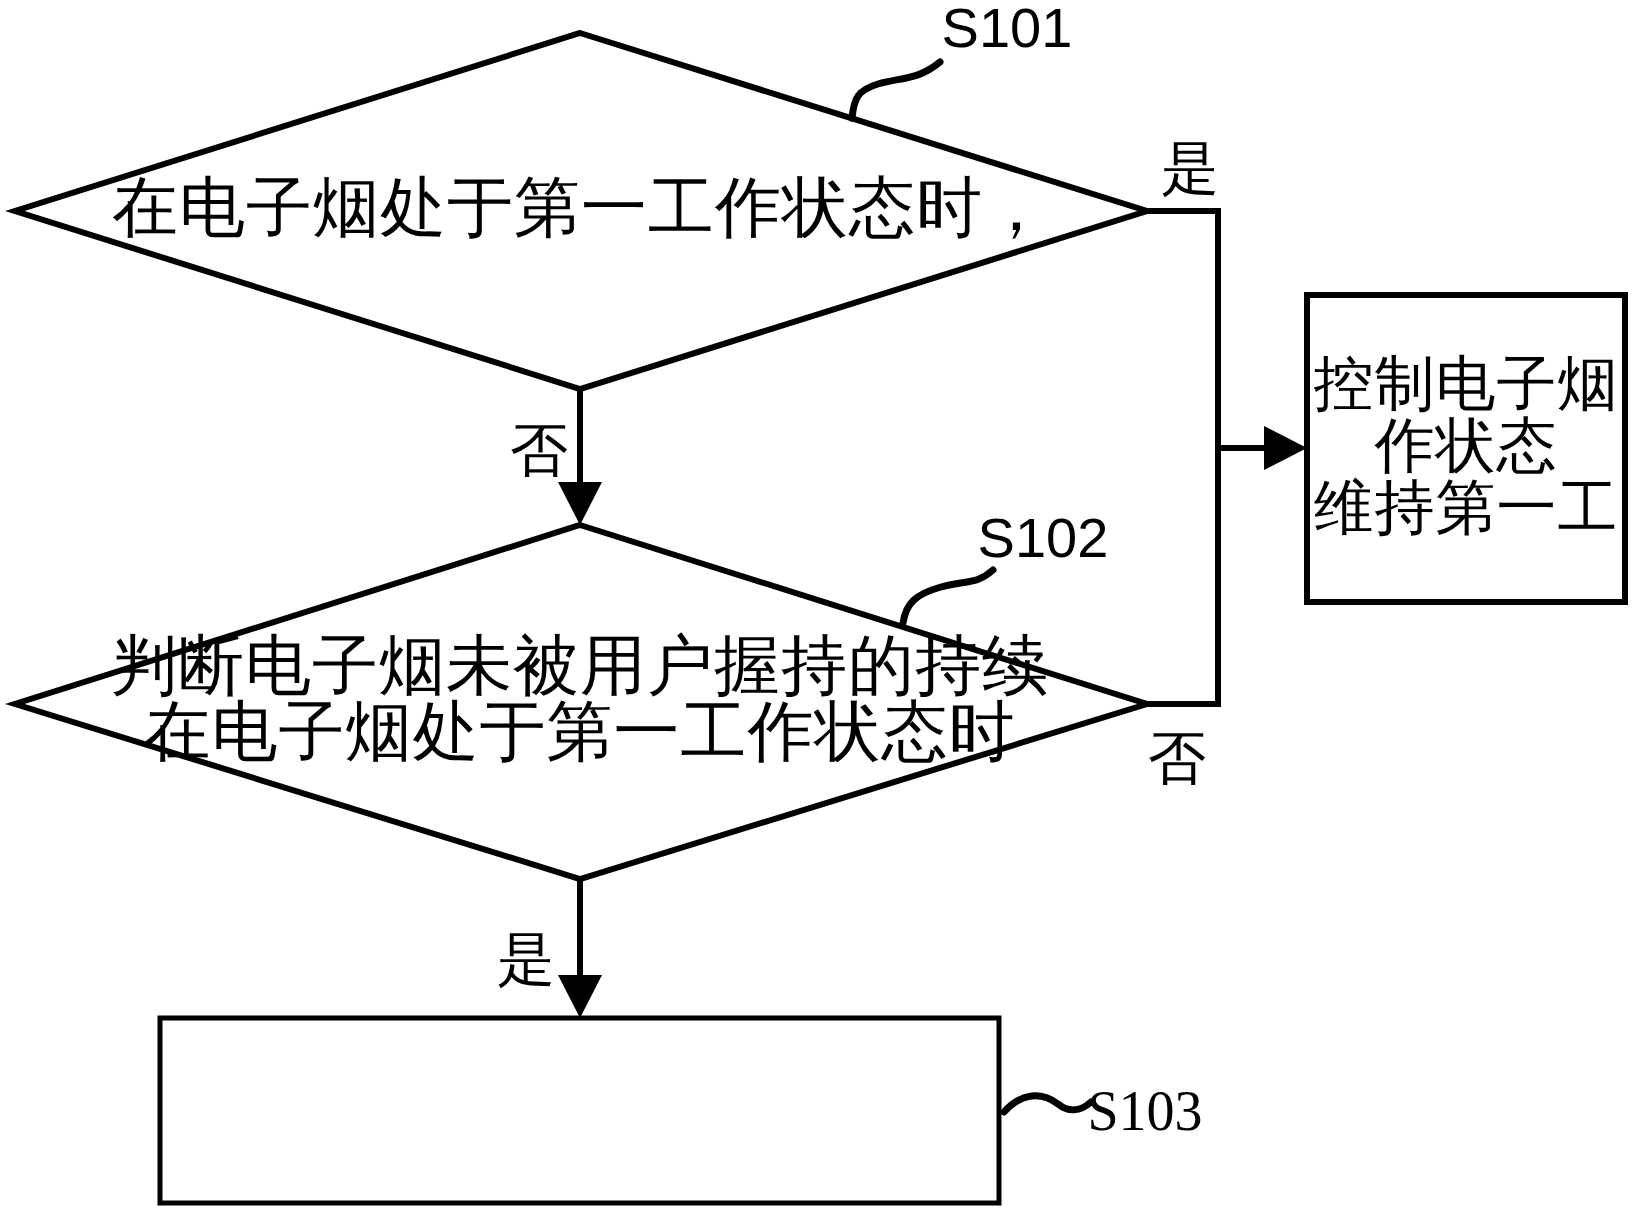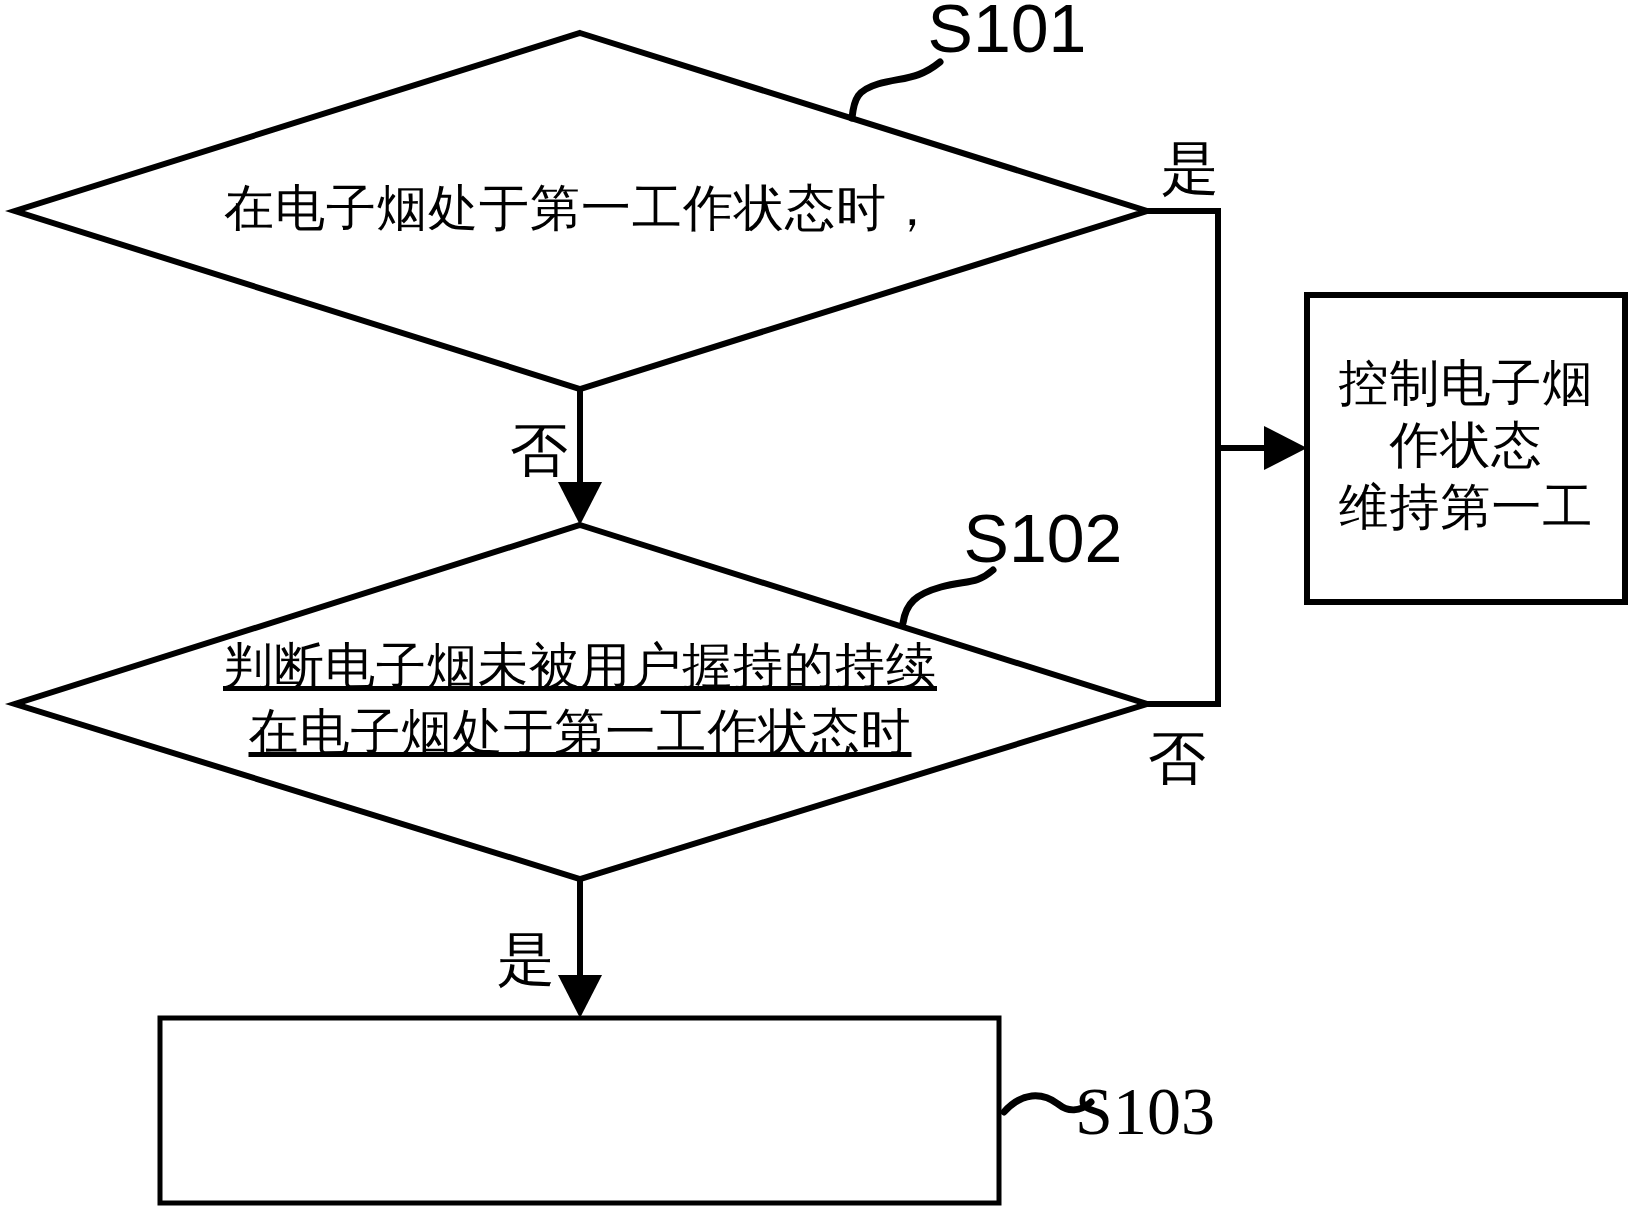--- a/index.html
+++ b/index.html
@@ -23,36 +23,36 @@
     height: 1216px;
   }
   .txt {
     position: absolute;
     transform: translate(-50%, -50%);
     text-align: center;
     white-space: nowrap;
     color: #000000;
   }
   .cjk {
-    font-size: 50px;
+    font-size: 66px;
     line-height: 66px;
     letter-spacing: 1px;
   }
   .cjk3 {
-    font-size: 50px;
+    font-size: 60px;
     line-height: 62px;
     letter-spacing: 1px;
   }
   .edge-label {
     font-size: 58px;
     line-height: 58px;
   }
   .step-label {
     font-family: "Liberation Sans", "DejaVu Sans", sans-serif;
-    font-size: 68px;
+    font-size: 56px;
     line-height: 56px;
   }
 </style>
 </head>
 <body>
 
 <div id="canvas">
 
   <svg id="shapes" viewBox="0 0 1641 1216" xmlns="http://www.w3.org/2000/svg">
 
@@ -77,21 +77,21 @@
 
     <path d="M 852,118 C 854,98 858,90 878,84 C 903,77 918,80 940,62" fill="none" stroke="#000000" stroke-width="7" stroke-linecap="round"></path>
     <path d="M 903,623 C 906,603 916,594 941,587 C 966,580 976,585 993,570" fill="none" stroke="#000000" stroke-width="7" stroke-linecap="round"></path>
     <path d="M 1004,1112 C 1022,1092 1042,1092 1058,1104 C 1068,1112 1080,1112 1091,1102" fill="none" stroke="#000000" stroke-width="7" stroke-linecap="round"></path>
   </svg>
 
   <div class="txt cjk" style="left:581px; top:208px;">
     <div>在电子烟处于第一工作状态时，</div>
   </div>
 
-  <div class="txt cjk" style="left:580px; top:699px;text-decoration:underline;">
+  <div class="txt cjk" style="left:580px; top:699px;">
     <div>判断电子烟未被用户握持的持续</div>
     <div>在电子烟处于第一工作状态时</div>
   </div>
 
   <div class="txt cjk3" style="left:1466px; top:445px;">
     <div>控制电子烟</div>
     <div>作状态</div>
     <div>维持第一工</div>
   </div>
 

